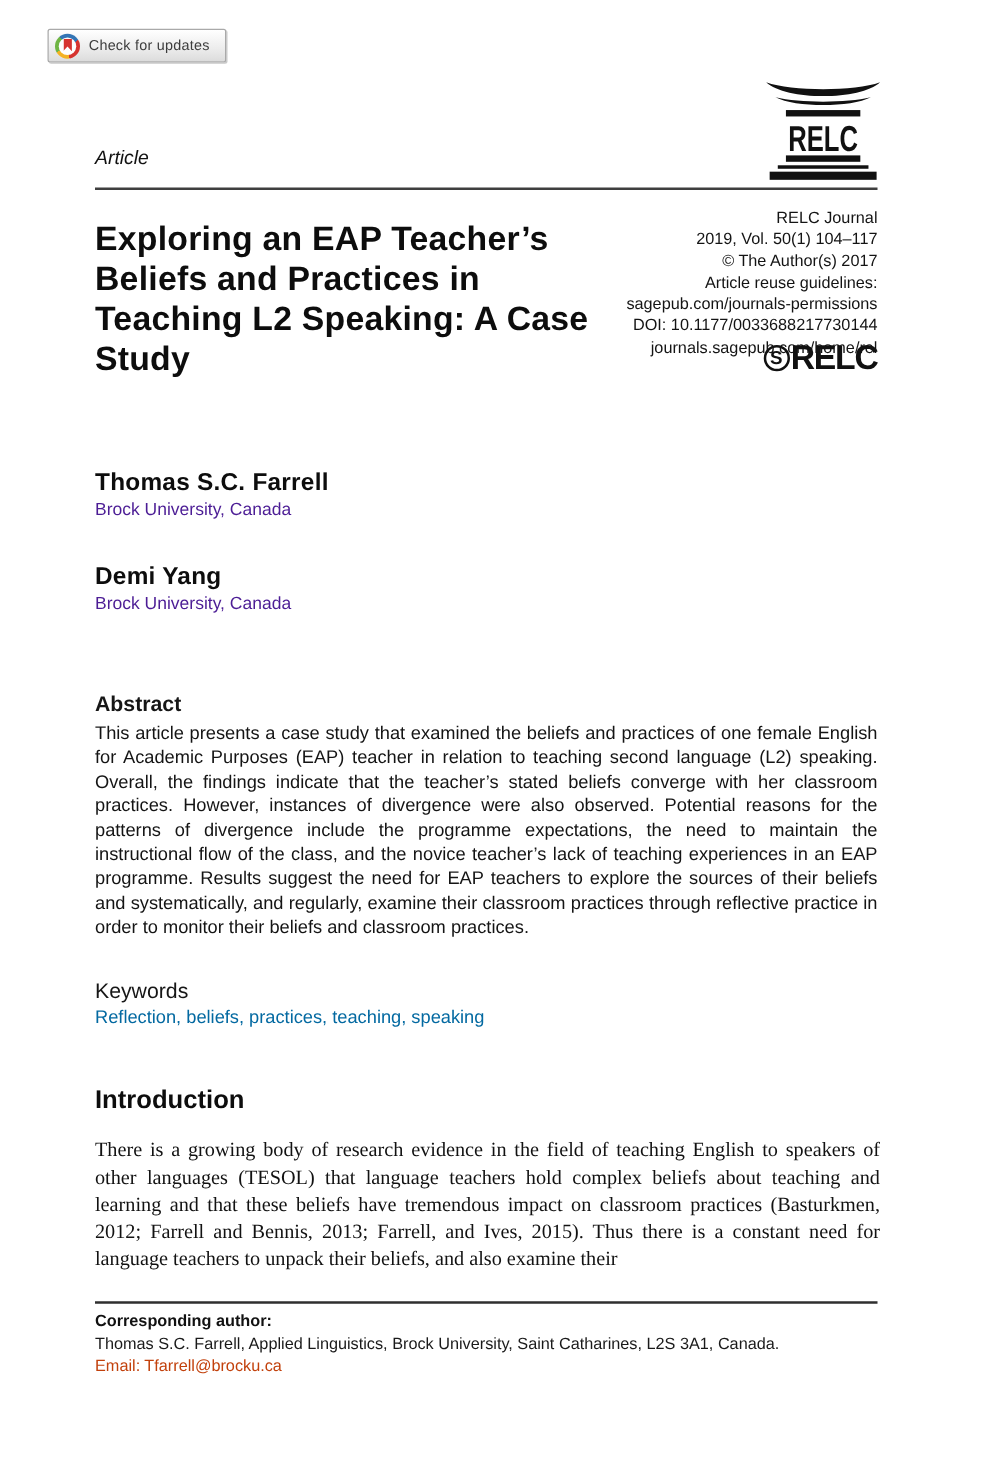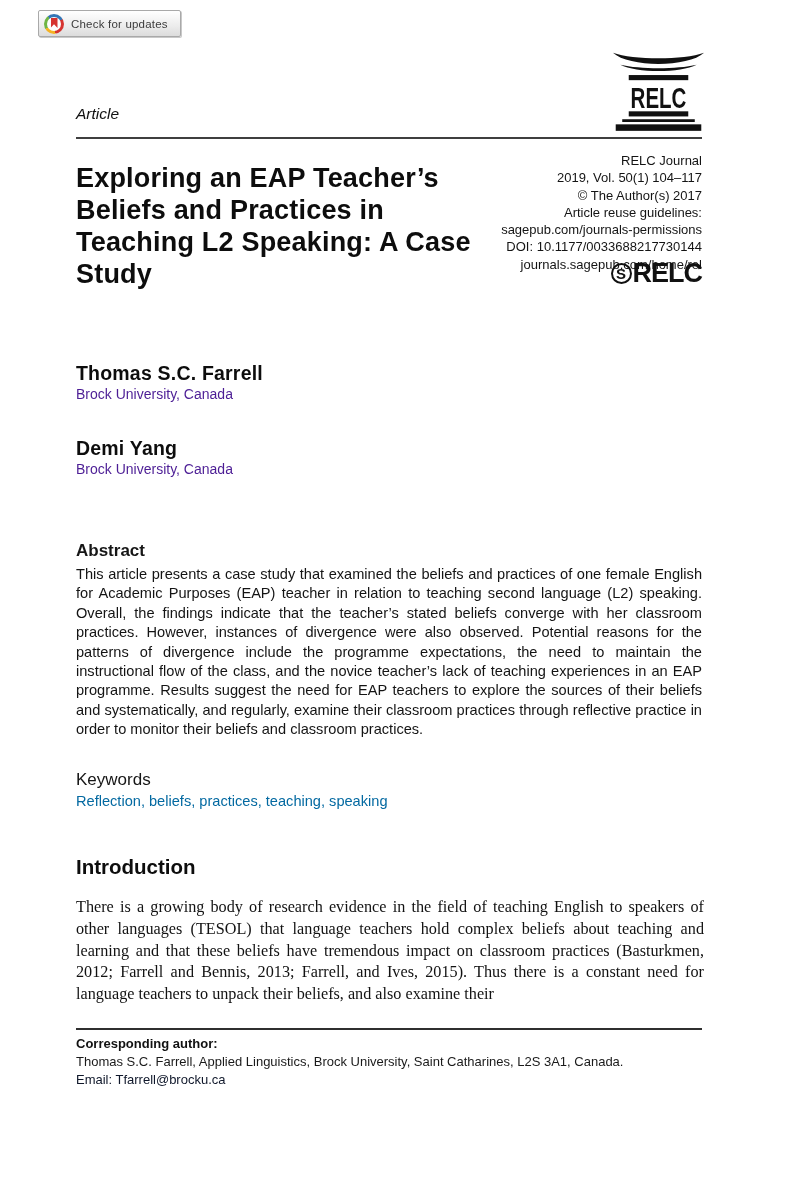--- a/index.html
+++ b/index.html
@@ -4,21 +4,21 @@
 <style>
   * { margin: 0; padding: 0; box-sizing: border-box; }
   html, body { background: #ffffff; }
   body {
     width: 786px; height: 1179px;
     font-family: "Liberation Sans", sans-serif;
     color: #161616;
     position: relative;
     overflow: hidden;
   }
-  .page { position: absolute; inset: 0; background: #fff; }
+  .page { position: absolute; inset: 0; background: #fff; margin-top: 13px; }
 
   
   .check-badge {
     position: absolute; left: 38px; top: 10px;
     height: 27px;
     display: flex; align-items: center; gap: 7px;
     padding: 2px 12px 2px 5px;
     border: 1px solid #a9a9a9;
     border-radius: 2px;
     background: linear-gradient(#ffffff, #ececec 60%, #dcdcdc);
@@ -110,21 +110,21 @@
   .intro-text {
     position: absolute; left: 76px; top: 897px; width: 628px;
     font-family: "Liberation Serif", serif;
     font-size: 16.2px; line-height: 21.8px; text-align: justify; color: #121212;
   }
 
   
   .footer-rule { position: absolute; left: 76px; top: 1028px; width: 626px; height: 1.5px; background: #2f2f2f; }
   .footer-heading { position: absolute; left: 76px; top: 1036px; font-size: 13px; font-weight: 700; color: #111; }
   .footer-line1 { position: absolute; left: 76px; top: 1054px; font-size: 13px; color: #1a1a1a; }
-  .footer-line2 { position: absolute; left: 76px; top: 1072px; font-size: 13px; color: #0f172a; }
+  .footer-line2 { position: absolute; left: 76px; top: 1072px; font-size: 13px; color: #c2410c; }
 </style>
 </head>
 <body>
 
 <div class="page">
 
   <div class="check-badge">
     <span class="crossmark">
       <span class="crossmark-bookmark"></span>
     </span>

